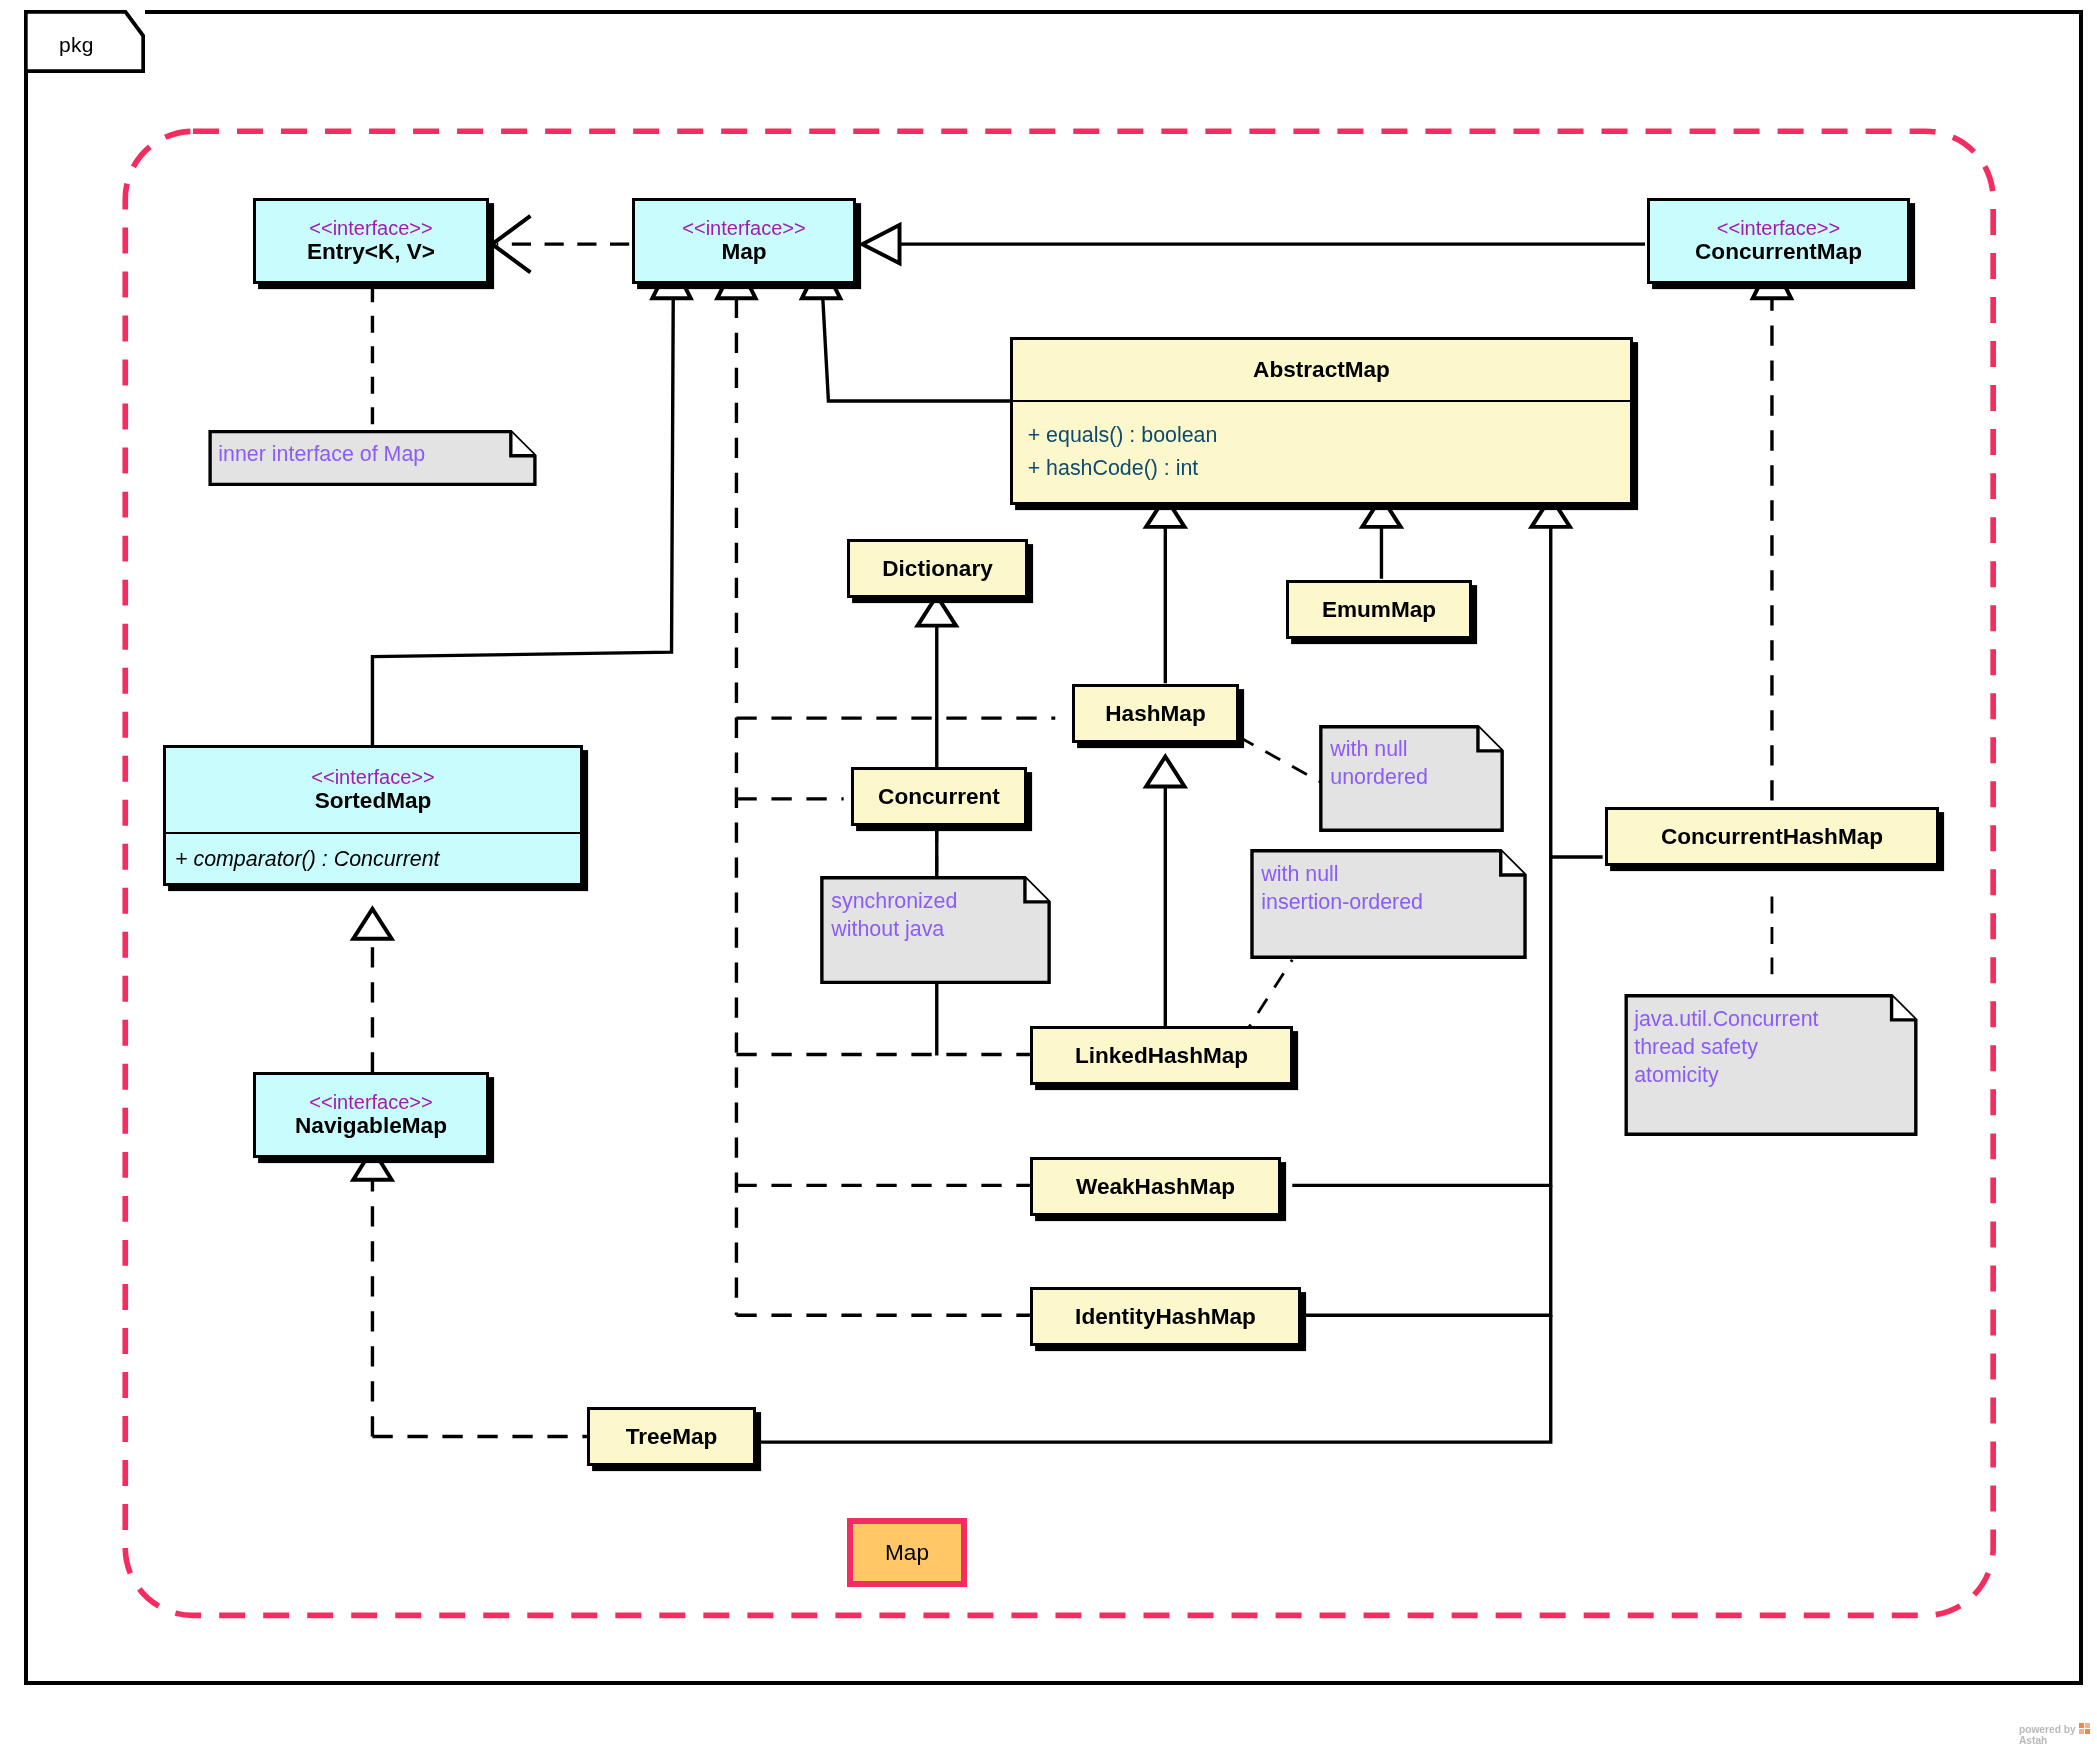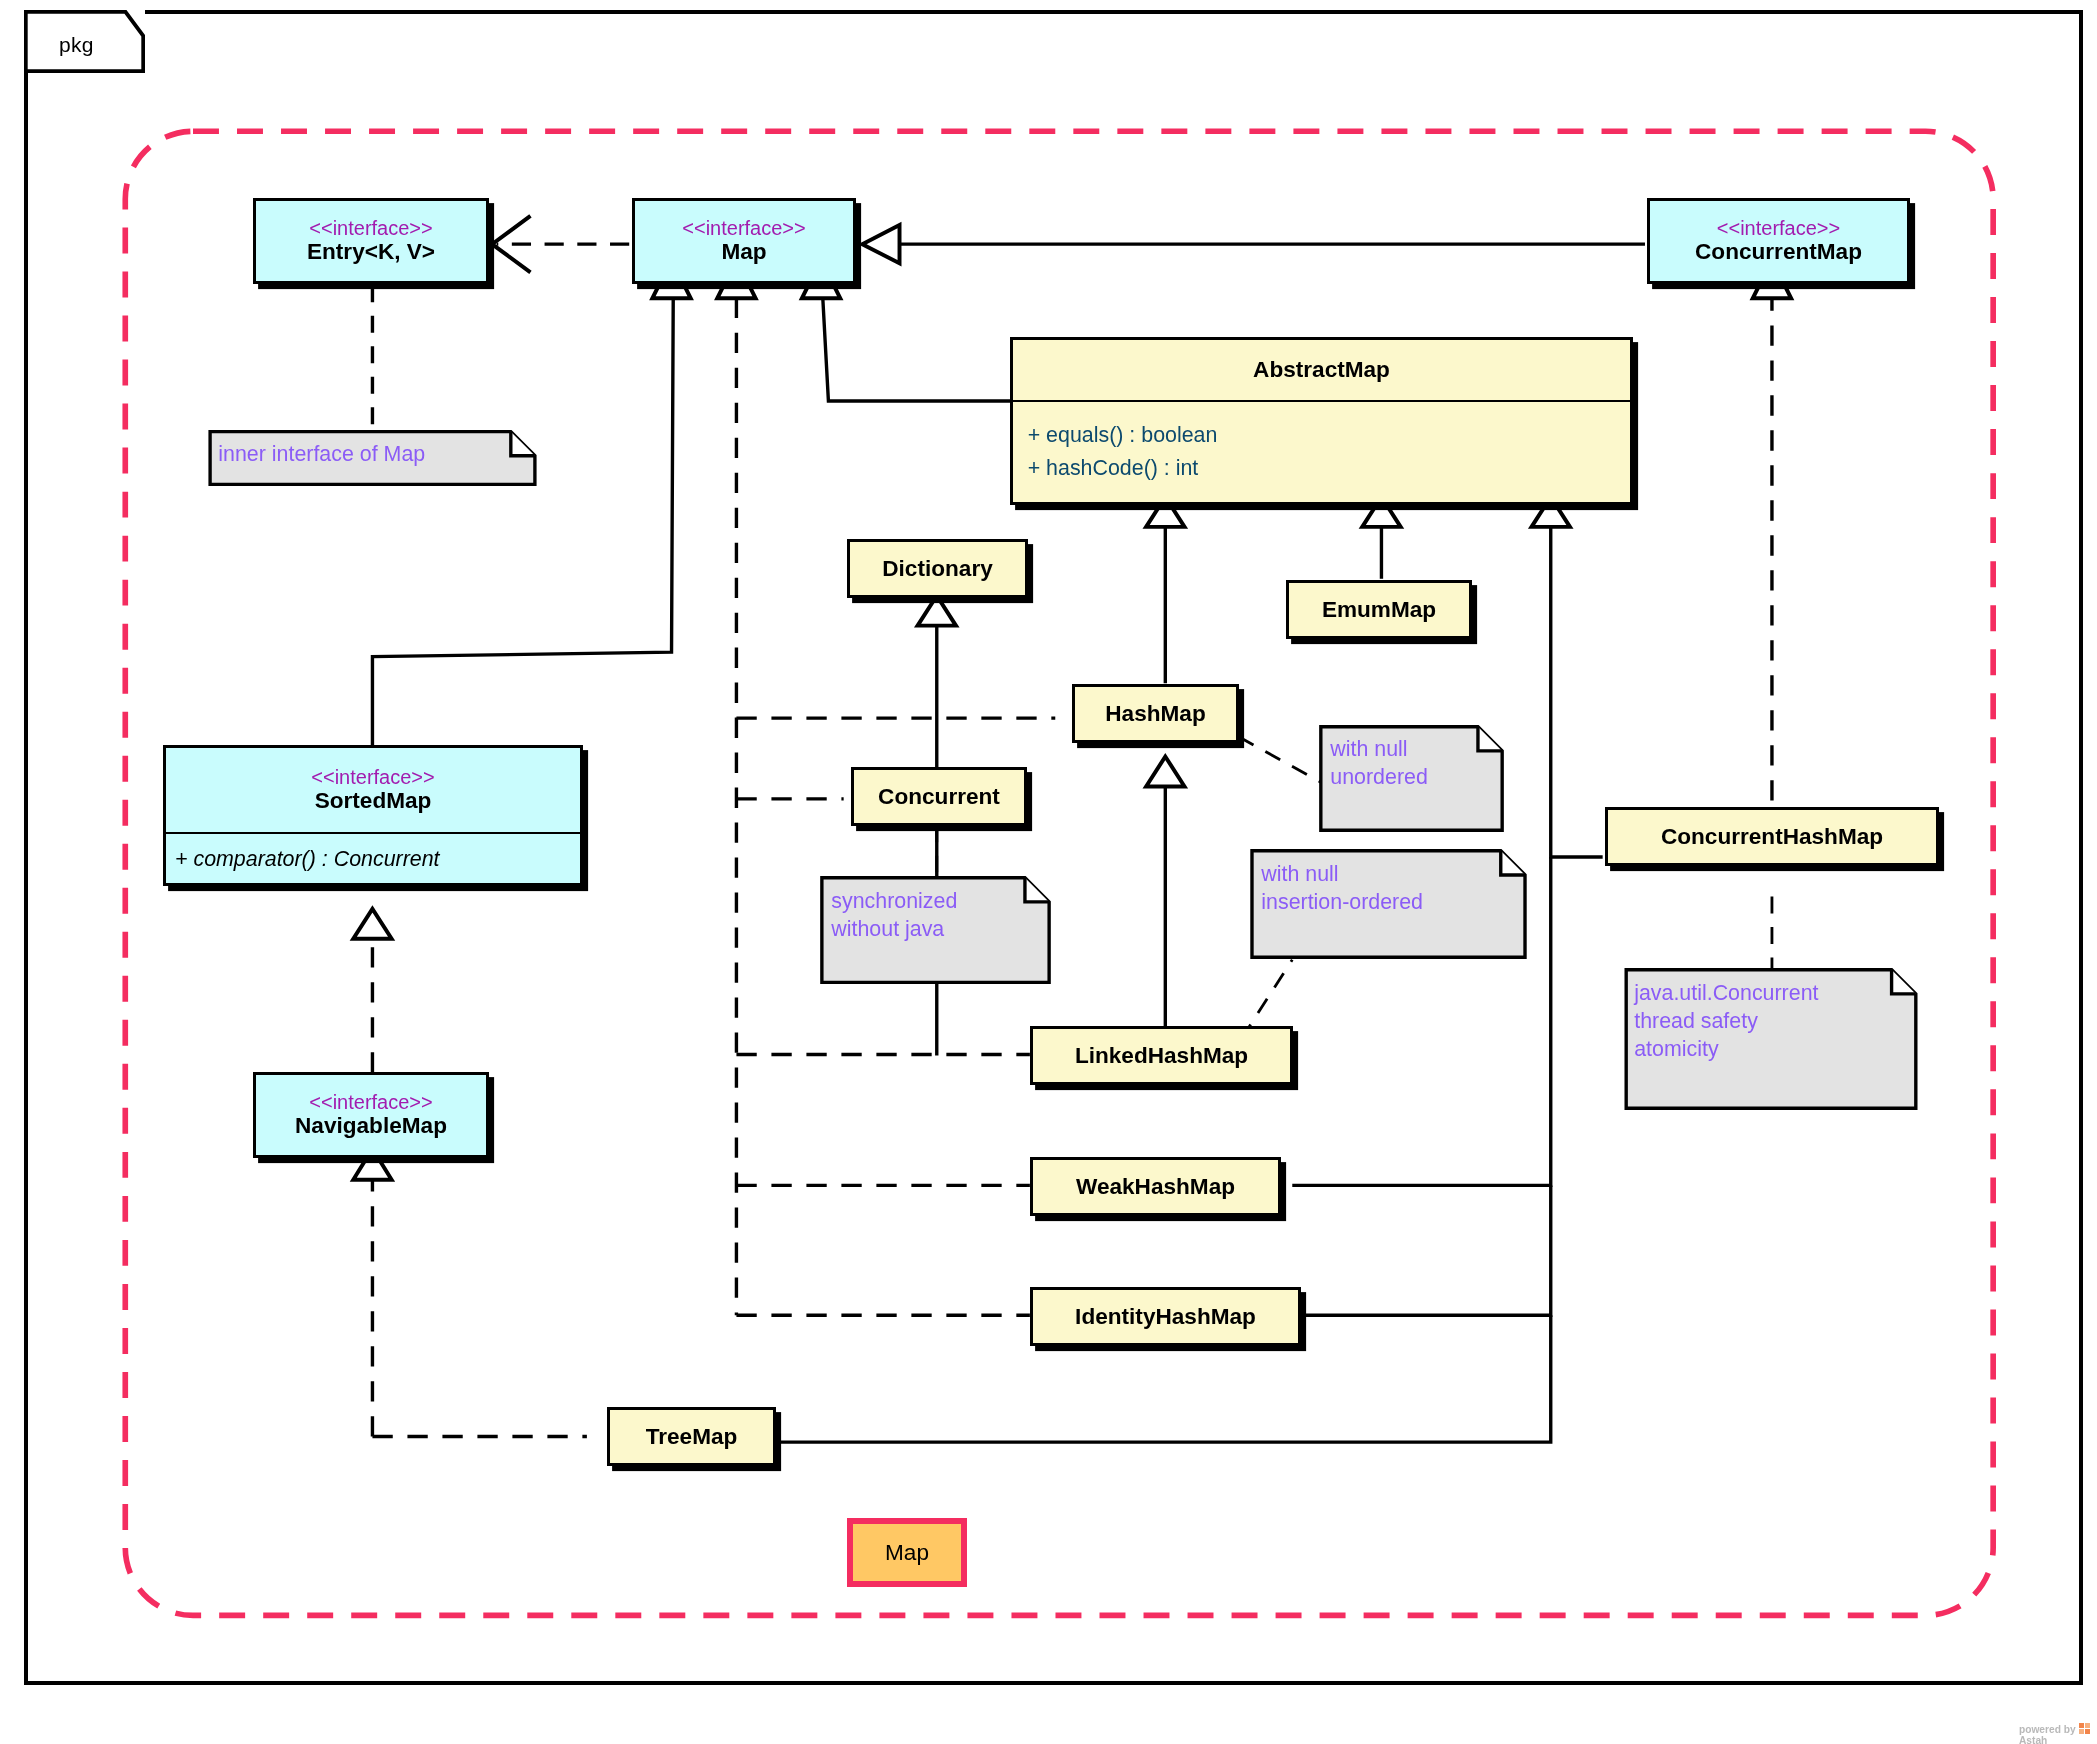--- a/index.html
+++ b/index.html
@@ -223,21 +223,21 @@
       <div class="tname">LinkedHashMap</div>
     </div>
   </div>
 
   <div class="node cls" style="left:1030px;top:1287px;width:271px;height:59px;">
     <div class="seg" style="height:100%;">
       <div class="tname">IdentityHashMap</div>
     </div>
   </div>
 
-  <div class="node cls" style="left:587px;top:1407px;width:169px;height:59px;margin-left:20px;">
+  <div class="node cls" style="left:587px;top:1407px;width:169px;height:59px;">
     <div class="seg" style="height:100%;">
       <div class="tname">TreeMap</div>
     </div>
   </div>
 
   <div class="note" style="left:207px;top:430px;width:331px;height:56px;background:transparent;padding:0;">
     <svg width="331" height="56" viewBox="0 0 586 100">
       <path d="M3,3 L540,3 L583,46 L583,97 L3,97 Z" fill="#e3e3e3" stroke="#000" stroke-width="6"></path>
       <path d="M540,3 L540,46 L583,46" fill="#ffffff" stroke="#000" stroke-width="6"></path>
     </svg>
@@ -264,21 +264,21 @@
 
   <div class="note" style="left:1250px;top:849px;width:277px;height:110px;background:transparent;padding:0;">
     <svg width="277" height="110" viewBox="0 0 490 195">
       <path d="M3,3 L444,3 L487,46 L487,192 L3,192 Z" fill="#e3e3e3" stroke="#000" stroke-width="6"></path>
       <path d="M444,3 L444,46 L487,46" fill="#ffffff" stroke="#000" stroke-width="6"></path>
     </svg>
     <div class="noteinner" style="position:absolute;left:11.3px;top:12.4px;font-size:21.4px;line-height:1.3;white-space:pre-line;">with null
 insertion-ordered</div>
   </div>
 
-  <div class="note" style="left:1624px;top:968px;width:294px;height:142px;background:transparent;padding:0;">
+  <div class="note" style="left:1624px;top:994px;width:294px;height:142px;background:transparent;padding:0;">
     <svg width="294" height="142" viewBox="0 0 520 252">
       <path d="M3,3 L474,3 L517,46 L517,249 L3,249 Z" fill="#e3e3e3" stroke="#000" stroke-width="6"></path>
       <path d="M474,3 L474,46 L517,46" fill="#ffffff" stroke="#000" stroke-width="6"></path>
     </svg>
     <div class="noteinner" style="position:absolute;left:10.2px;top:12.4px;font-size:21.4px;line-height:1.3;white-space:pre-line;">java.util.Concurrent
 thread safety
 atomicity</div>
   </div>
 
   <div class="legend-chip2" style="left:847px;top:1518px;width:120px;height:69px;">

